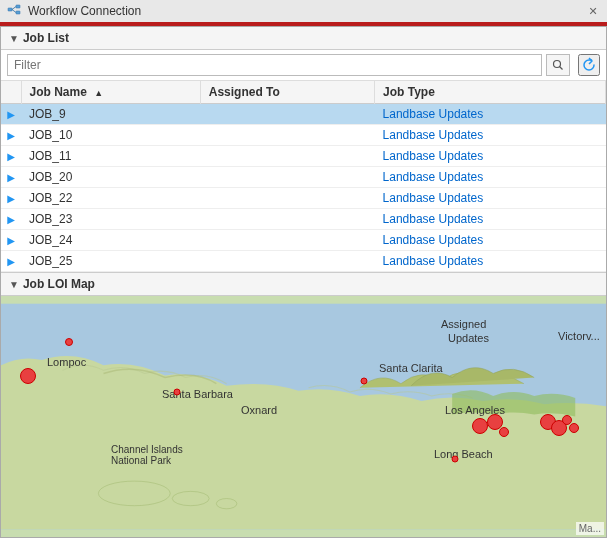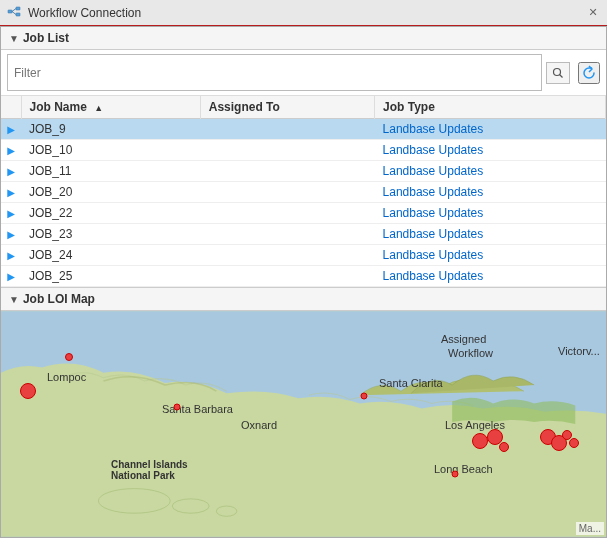--- a/index.html
+++ b/index.html
@@ -10,21 +10,21 @@
       width: 607px;
       height: 538px;
       overflow: hidden;
     }
 
     
     .title-bar {
       display: flex;
       align-items: center;
       background: #e8e8e8;
-      border-bottom: 1px solid #b91c1c;
+      border-bottom: 4px solid #b91c1c;
       height: 26px;
       padding: 0 6px;
       gap: 6px;
     }
     .title-bar-icon {
       width: 16px;
       height: 16px;
       display: flex;
       align-items: center;
       justify-content: center;
@@ -83,21 +83,21 @@
     .filter-bar {
       display: flex;
       align-items: center;
       padding: 4px 6px;
       background: #fff;
       border-bottom: 1px solid #ddd;
       gap: 4px;
     }
     .filter-input {
       flex: 1;
-      height: 37px;
+      height: 22px;
       border: 1px solid #bbb;
       padding: 0 6px;
       font-size: 12px;
       color: #999;
       outline: none;
       background: #fff;
     }
     .filter-search-btn {
       width: 24px;
       height: 22px;
@@ -378,27 +378,27 @@
         <ellipse cx="220" cy="195" rx="10" ry="5" fill="#c8d8a0" stroke="#a0b870" stroke-width="0.5"></ellipse>
 
         <path d="M440,88 Q460,80 480,90 Q500,82 520,90 Q540,85 560,92 L560,110 Q540,105 520,108 Q500,104 480,108 Q460,104 440,108 Z" fill="#8fbc5c" opacity="0.6"></path>
 
         <path d="M100,68 Q130,58 160,72 Q190,65 210,78" stroke="#a0b068" stroke-width="1.5" fill="none" opacity="0.4"></path>
       </svg>
 
       
       <div class="map-label" style="left:46px; top:60px;">Lompoc</div>
       <div class="map-label" style="left:440px; top:22px;">Assigned</div>
-      <div class="map-label" style="left:447px; top:36px;">Workflow</div>
+      <div class="map-label" style="left:447px; top:36px;">Updates</div>
       <div class="map-label" style="left:161px; top:92px;">Santa Barbara</div>
       <div class="map-label" style="left:378px; top:66px;">Santa Clarita</div>
       <div class="map-label" style="left:557px; top:34px;">Victorv...</div>
       <div class="map-label" style="left:240px; top:108px;">Oxnard</div>
       <div class="map-label" style="left:444px; top:108px;">Los Angeles</div>
-      <div class="map-label" style="left:110px; top:148px; font-size:10px;font-weight:bold;">Channel Islands<br>National Park</div>
+      <div class="map-label" style="left:110px; top:148px; font-size:10px;">Channel Islands<br>National Park</div>
       <div class="map-label" style="left:433px; top:152px;">Long Beach</div>
 
       
       <div class="map-marker map-marker-lg" style="left:27px; top:80px;"></div>
       <div class="map-marker" style="left:68px; top:46px; width:8px; height:8px;"></div>
       <div class="map-marker" style="left:176px; top:96px; width:7px; height:7px;"></div>
       <div class="map-marker" style="left:363px; top:85px; width:7px; height:7px;"></div>
       <div class="map-marker map-marker-lg" style="left:479px; top:130px;"></div>
       <div class="map-marker map-marker-lg" style="left:494px; top:126px;"></div>
       <div class="map-marker" style="left:503px; top:136px; width:10px; height:10px;"></div>

